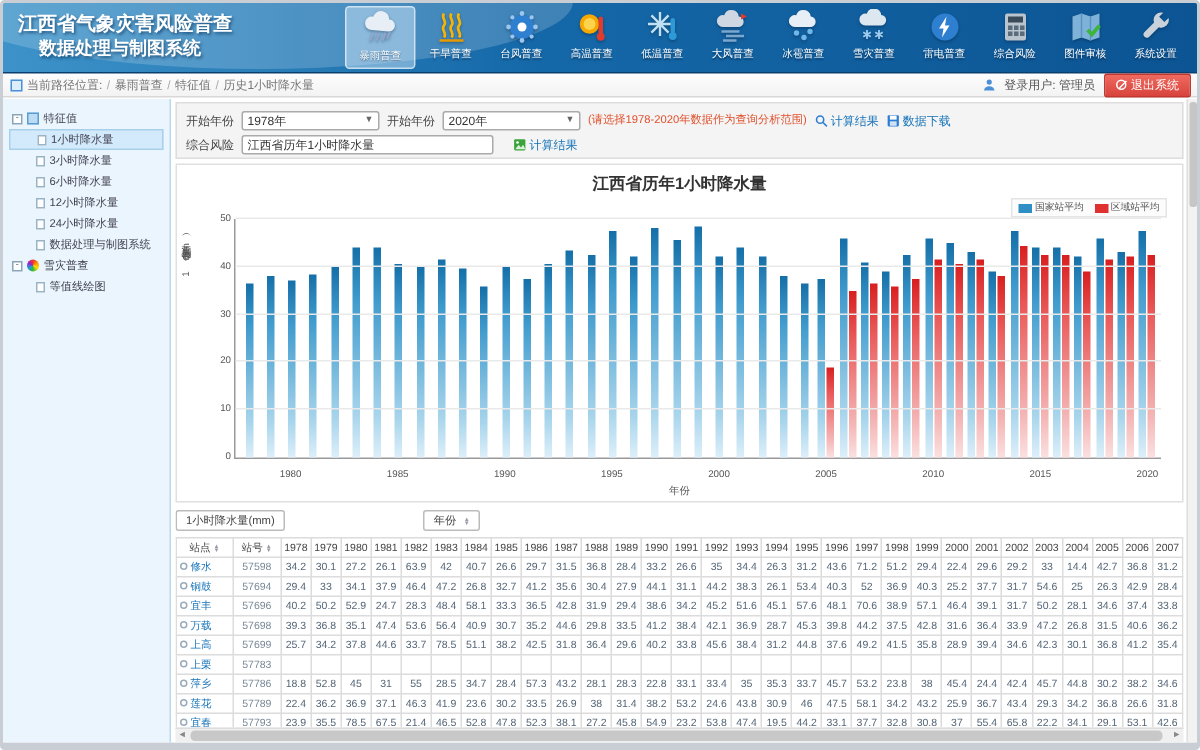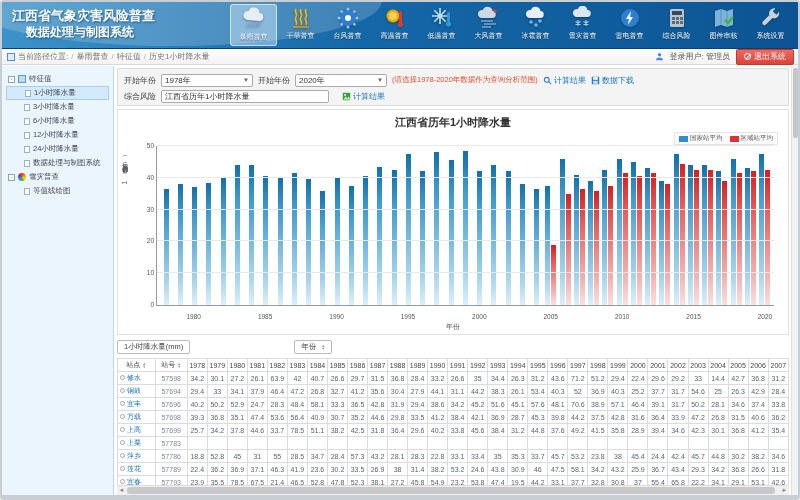--- a/index.html
+++ b/index.html
@@ -65,21 +65,21 @@
   .bars{position:absolute;inset:0;display:flex;align-items:flex-end;padding:0 2px}
   .grp{flex:1;display:flex;align-items:flex-end;justify-content:center;gap:1px;height:100%}
   .bar{width:5px;flex:none}
   .bar.nat{background:linear-gradient(180deg,#156fa8 0%,#3f9bcd 25%,#a8d5ec 80%,#ddeffa 100%)}
   .bar.reg{background:linear-gradient(180deg,#d81f1f 0%,#ea5c5c 30%,#f4b6b6 80%,#fbe0e0 100%)}
   .xticks{position:absolute;left:38px;right:14px;bottom:14px;display:flex;padding:0 2px}
   .xt{flex:1;text-align:center;font-size:6.5px;color:#555;white-space:nowrap;overflow:visible}
   .xlabel{position:absolute;bottom:2px;left:0;right:0;text-align:center;font-size:7px;color:#555}
   
   .table-area{flex:1;overflow:hidden;position:relative;margin:4px 2px 0 2px}
-  .t-controls{display:flex;gap:12px;align-items:center;height:16px;margin-bottom:3px;font-size:7.5px;color:#444}
+  .t-controls{display:flex;gap:0;align-items:center;height:16px;margin-bottom:3px;font-size:7.5px;color:#444}
   .t-chip{border:1px solid #bbb;background:#fff;border-radius:2px;padding:1px 6px;white-space:nowrap}
   .t-chip.year{margin-left:92px;display:flex;align-items:center;gap:3px}
   .sort{display:inline-flex;flex-direction:column;font-size:4px;line-height:3.5px;color:#99a;vertical-align:middle;margin-left:2px}
   table{border-collapse:collapse;table-layout:fixed;font-size:7px;color:#567}
   th,td{border:1px solid #dcdcdc;height:13px;padding:0 1px;text-align:center;font-weight:normal;overflow:hidden;white-space:nowrap}
   th{color:#444;background:#fff}
   td.st{text-align:left;padding-left:2px}
   .radio{width:5px;height:5px;border:1px solid #9ab;border-radius:50%;display:inline-block;margin-right:2px;background:#fff}
   .st-name{color:#1472b8;cursor:pointer}
   td.sid{color:#7a8a99}

